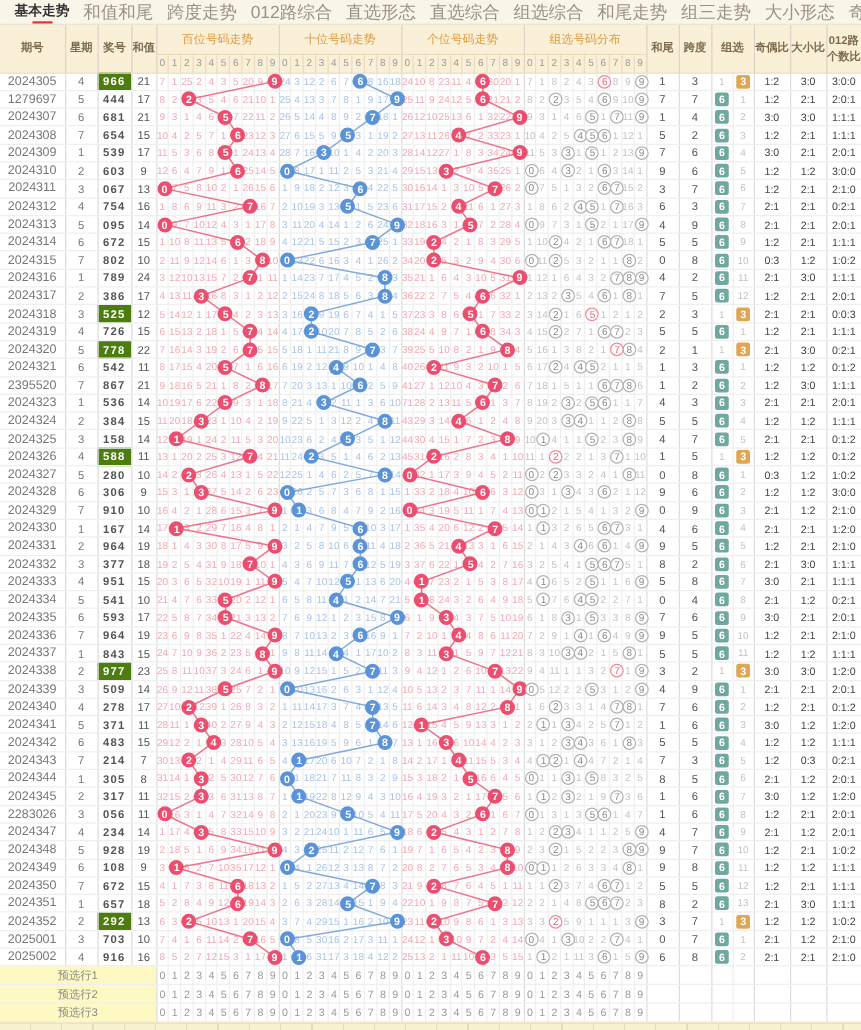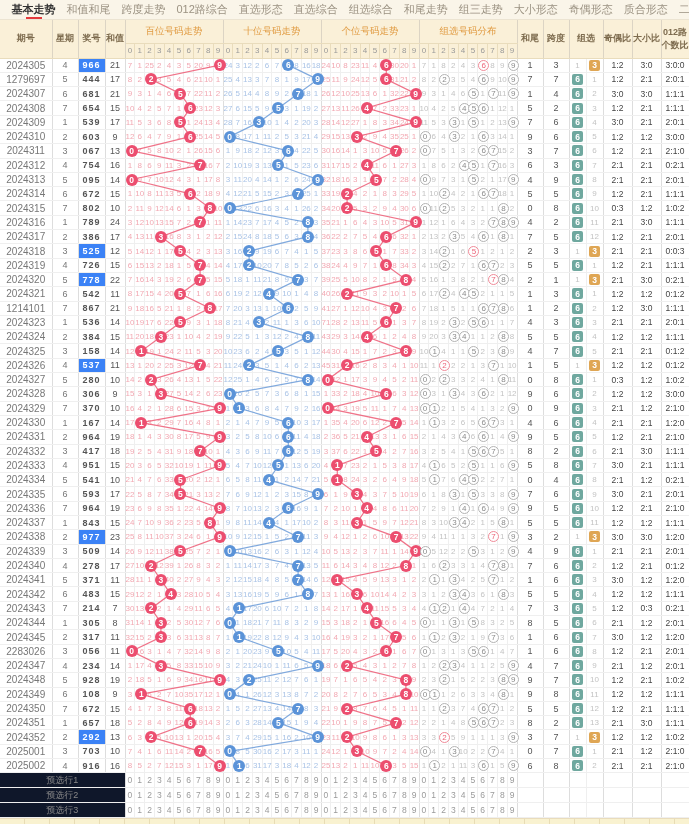--- a/index.html
+++ b/index.html
@@ -2,59 +2,59 @@
 <html><head>
 <meta charset="utf-8">
 <style>
   *{box-sizing:border-box;margin:0;padding:0}
   html,body{background:#fff}
   body{width:689px;font-family:"Liberation Sans",sans-serif}
   #app{position:relative;width:689px;height:824px;overflow:hidden;background:#fff}
   
   .nav{height:20px;background:#faf5e9;display:flex;align-items:center;padding-left:6px;
        border-bottom:1px solid #ece4d2;white-space:nowrap;overflow:hidden}
-  .tab{font-size:11px;color:#9b9282;padding:0 5.5px;line-height:19px;cursor:pointer;position:relative}
+  .tab{font-size:14px;color:#9b9282;padding:0 5.5px;line-height:19px;cursor:pointer;position:relative}
   .tab.active{color:#333;font-weight:bold;font-size:11px}
   .tab.active::after{content:"";position:absolute;left:50%;transform:translateX(-50%);
        bottom:0;width:16px;height:2px;background:#e4393c}
   
   table{border-collapse:collapse;table-layout:fixed;width:689px}
   th,td{text-align:center;vertical-align:middle;border-right:1px solid #efefef;
        border-bottom:1px solid #efefef;font-weight:normal;padding:0}
   thead th{background:#faf0d8;border-right-color:#e9dcbc;border-bottom-color:#e9dcbc;
        color:#7d6b4e;font-size:9px}
   thead .lbl{font-weight:bold}
   .gtitle{color:#e09a40;font-size:9.5px;height:23px}
   .dh{color:#999;font-size:8px;height:15px;font-weight:normal}
   tbody td{font-size:8px;height:14.3px;color:#b9b9b9;overflow:visible}
   td.sep,th.sep{border-right-color:#dcd4c4}
   tbody td.sep{border-right-color:#dddddd}
   .pd{font-size:10px;color:#777}
   .wk{font-size:9px;color:#777}
   .nm{font-size:9px;color:#555;font-weight:bold;letter-spacing:1px}
-  .nm.hl{background:#3b82f6;color:#fff}
+  .nm.hl{background:#4d7c0f;color:#fff}
   .sv{font-size:9px;color:#555}
   .mp{color:#f2a8b2}
   .mb{color:#a9c3e6}
   .mg{color:#c3c3c3}
   .rt{font-size:8.5px;color:#444}
   .c{display:inline-flex;align-items:center;justify-content:center;width:12px;height:12px;
      border-radius:50%;color:#fff;font-size:8.5px;font-weight:bold;position:relative;z-index:3}
   .cr{background:#ec4e6f}
   .cb2{background:#5b93d8}
   .h{display:inline-flex;align-items:center;justify-content:center;width:11px;height:11px;
      border-radius:50%;border:1px solid #b3b3b3;color:#8a8a8a;font-size:8px;background:#fff;
      position:relative;z-index:3}
   .h.dup{border-color:#f withdraw08a98;border-color:#f08a98;color:#ec6478}
   .badge{display:inline-flex;align-items:center;justify-content:center;width:11px;height:11px;
      border-radius:2px;color:#fff;font-size:8.5px;font-weight:bold}
   .b6{background:#6fa89f}
   .b3{background:#dfa654}
   .preset td{height:15px;font-size:8.5px;color:#9a9a9a}
-  .preset .plabel{background:#0f172a;color:#888;font-size:9px}
+  .preset .plabel{background:#fef9c3;color:#888;font-size:9px}
   #lines{position:absolute;left:0;top:0;width:689px;height:824px;z-index:2;pointer-events:none}
   .line-bai,.line-ge{fill:none;stroke:#ed5a74;stroke-width:1.2;stroke-opacity:.85}
   .line-shi{fill:none;stroke:#6b9bd8;stroke-width:1.2;stroke-opacity:.85}
   .strip{height:7px;background:#f9f2d0;border-top:1px solid #e9dcbc;
      background-image:repeating-linear-gradient(90deg,transparent 0,transparent 24px,#e8dcb4 24px,#e8dcb4 25px)}
 </style>
 </head>
 <body>
 
 <div id="app">
@@ -1087,21 +1087,21 @@
           <td class="mg sep">5</td>
     <td class="sv sep">1</td>
     <td class="sv sep">3</td>
     <td><span class="badge b6">6</span></td>
     <td class="sep"><span class="mg">1</span></td>
     <td class="rt sep">1:2</td>
     <td class="rt sep">1:2</td>
     <td class="rt">0:1:2</td>
   </tr>
         <tr>
-    <td class="pd sep">1214101</td>
+    <td class="pd sep">2395520</td>
     <td class="wk sep">7</td>
     <td class="nm sep">867</td>
     <td class="sv sep">21</td>
     <td class="mp">9</td>
           <td class="mp">18</td>
           <td class="mp">16</td>
           <td class="mp">5</td>
           <td class="mp">21</td>
           <td class="mp">1</td>
           <td class="mp">8</td>
@@ -1301,21 +1301,21 @@
     <td class="sv sep">7</td>
     <td><span class="badge b6">6</span></td>
     <td class="sep"><span class="mg">5</span></td>
     <td class="rt sep">2:1</td>
     <td class="rt sep">2:1</td>
     <td class="rt">0:1:2</td>
   </tr>
         <tr>
     <td class="pd sep">2024326</td>
     <td class="wk sep">4</td>
-    <td class="nm sep hl">537</td>
+    <td class="nm sep hl">588</td>
     <td class="sv sep">11</td>
     <td class="mp">13</td>
           <td class="mp">1</td>
           <td class="mp">20</td>
           <td class="mp">2</td>
           <td class="mp">25</td>
           <td class="mp">3</td>
           <td class="mp">12</td>
           <td class=""><span class="c cr circle-bai">7</span></td>
           <td class="mp">4</td>
@@ -1460,21 +1460,21 @@
     <td class="sv sep">6</td>
     <td><span class="badge b6">6</span></td>
     <td class="sep"><span class="mg">2</span></td>
     <td class="rt sep">1:2</td>
     <td class="rt sep">1:2</td>
     <td class="rt">3:0:0</td>
   </tr>
         <tr>
     <td class="pd sep">2024329</td>
     <td class="wk sep">7</td>
-    <td class="nm sep">370</td>
+    <td class="nm sep">910</td>
     <td class="sv sep">10</td>
     <td class="mp">16</td>
           <td class="mp">4</td>
           <td class="mp">2</td>
           <td class="mp">1</td>
           <td class="mp">28</td>
           <td class="mp">6</td>
           <td class="mp">15</td>
           <td class="mp">3</td>
           <td class="mp">7</td>
@@ -1619,21 +1619,21 @@
     <td class="sv sep">5</td>
     <td><span class="badge b6">6</span></td>
     <td class="sep"><span class="mg">5</span></td>
     <td class="rt sep">1:2</td>
     <td class="rt sep">2:1</td>
     <td class="rt">2:1:0</td>
   </tr>
         <tr>
     <td class="pd sep">2024332</td>
     <td class="wk sep">3</td>
-    <td class="nm sep">417</td>
+    <td class="nm sep">377</td>
     <td class="sv sep">18</td>
     <td class="mp">19</td>
           <td class="mp">2</td>
           <td class="mp">5</td>
           <td class="mp">4</td>
           <td class="mp">31</td>
           <td class="mp">9</td>
           <td class="mp">18</td>
           <td class=""><span class="c cr circle-bai">7</span></td>
           <td class="mp">10</td>

